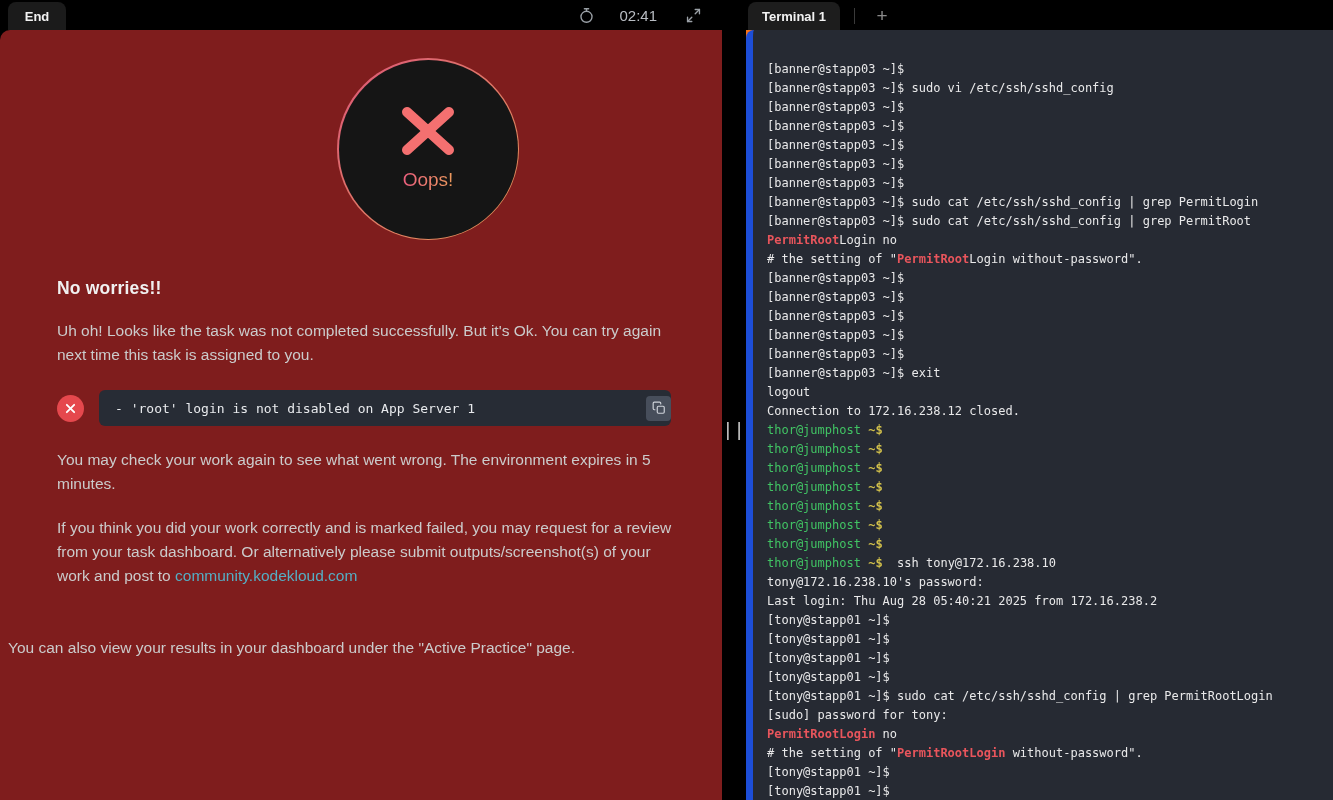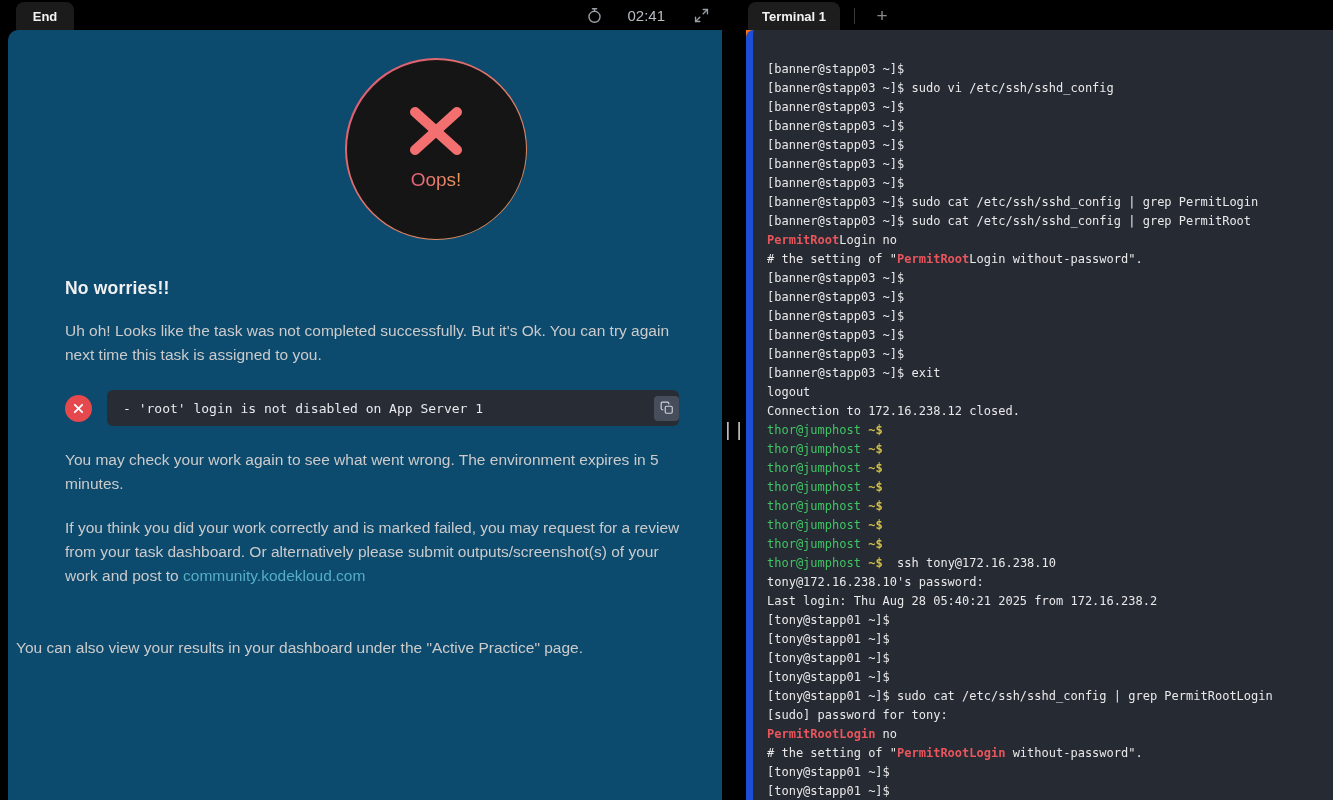--- a/index.html
+++ b/index.html
@@ -1,34 +1,34 @@
 <!DOCTYPE html>
 <html><head>
 <meta charset="utf-8">
 <style>
   * { margin:0; padding:0; box-sizing:border-box; }
   html,body { width:1333px; height:800px; overflow:hidden; background:#000; font-family:"Liberation Sans", sans-serif; }
   .app { position:relative; width:1333px; height:800px; }
 
   
-  .left-region { position:absolute; left:8px; top:0; width:722px; height:800px; background:#000; }
+  .left-region { position:absolute; left:0; top:0; width:722px; height:800px; background:#000; }
   .left-topbar { position:relative; height:30px; background:#000; }
   .end-tab {
     position:absolute; left:8px; top:2px; width:58px; height:28px;
     background:#1b1b1b; border-radius:8px 8px 0 0;
     color:#f2f2f2; font-size:13px; font-weight:bold;
     display:flex; align-items:center; justify-content:center; cursor:pointer;
   }
   .topbar-right { position:absolute; right:20px; top:0; height:30px; display:flex; align-items:center; gap:10px; }
   .timer-wrap { display:flex; align-items:center; gap:24px; color:#b8bcc2; font-size:15px; }
   .expand-btn { margin-left:18px; display:flex; align-items:center; cursor:pointer; }
 
   .left-panel {
     position:absolute; left:0; top:30px; width:856px; height:770px;
-    background:#0c4a6e; border-radius:10px 10px 0 0; overflow:hidden;
+    background:#7f1d1d; border-radius:10px 10px 0 0; overflow:hidden;
   }
 
   .ring { width:182px; height:182px; margin:28px auto 0; border-radius:50%;
     background:linear-gradient(135deg,#dd5678,#e29a58); padding:1.5px; }
   .ring-inner { width:100%; height:100%; border-radius:50%; background:#151515;
     display:flex; flex-direction:column; align-items:center; justify-content:center; }
   .oops-text { margin-top:14px; font-size:19px;
     background:linear-gradient(90deg,#ec5f7e,#eb9a5c);
     -webkit-background-clip:text; background-clip:text; color:transparent; }
 

